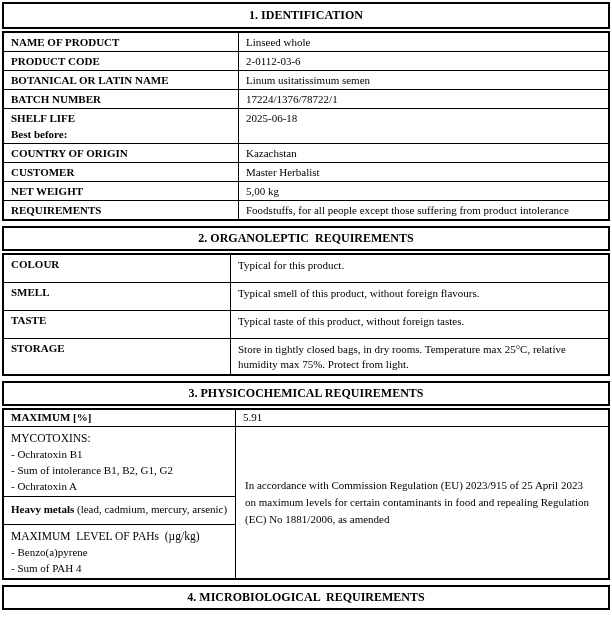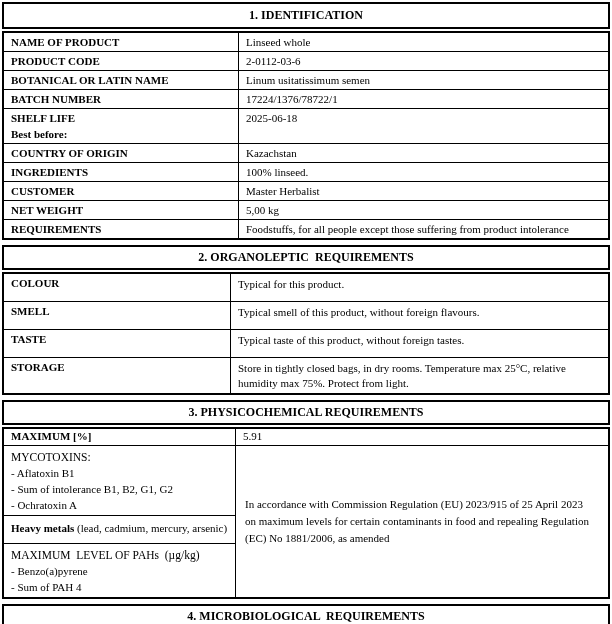--- a/index.html
+++ b/index.html
@@ -93,24 +93,20 @@
           <div>SHELF LIFE</div>
           <div class="sub-label">Best before:</div>
         </td>
         <td class="val">2025-06-18</td>
       </tr>
       <tr>
         <td class="lbl">COUNTRY OF ORIGIN</td>
         <td class="val">Kazachstan</td>
       </tr>
       <tr>
-        <td class="lbl">INGREDIENTS</td>
-        <td class="val">100% linseed.</td>
-      </tr>
-      <tr>
         <td class="lbl">CUSTOMER</td>
         <td class="val">Master Herbalist</td>
       </tr>
       <tr>
         <td class="lbl">NET WEIGHT</td>
         <td class="val">5,00 kg</td>
       </tr>
       <tr>
         <td class="lbl">REQUIREMENTS</td>
         <td class="val">Foodstuffs, for all people except those suffering from product intolerance</td>
@@ -143,21 +139,21 @@
   <div class="sec-header">3. PHYSICOCHEMICAL REQUIREMENTS</div>
   <table class="sec-table t3">
     <tbody>
       <tr class="r-humidity">
         <td class="lbl">MAXIMUM [%]</td>
         <td class="val">5.91</td>
       </tr>
       <tr class="r-myco">
         <td>
           <div class="block-title block-line">MYCOTOXINS:</div>
-          <div class="block-line">- Aflatoxin B1</div>
+          <div class="block-line">- Ochratoxin B1</div>
           <div class="block-line">- Sum of intolerance B1, B2, G1, G2</div>
           <div class="block-line">- Ochratoxin A</div>
         </td>
         <td class="reg-note" rowspan="3">In accordance with Commission Regulation (EU) 2023/915 of 25 April 2023 on maximum levels for certain contaminants in food and repealing Regulation (EC) No 1881/2006, as amended</td>
       </tr>
       <tr class="r-heavy">
         <td>
           <span class="lbl">Heavy metals</span><span> (lead, cadmium, mercury, arsenic)</span>
         </td>
       </tr>

